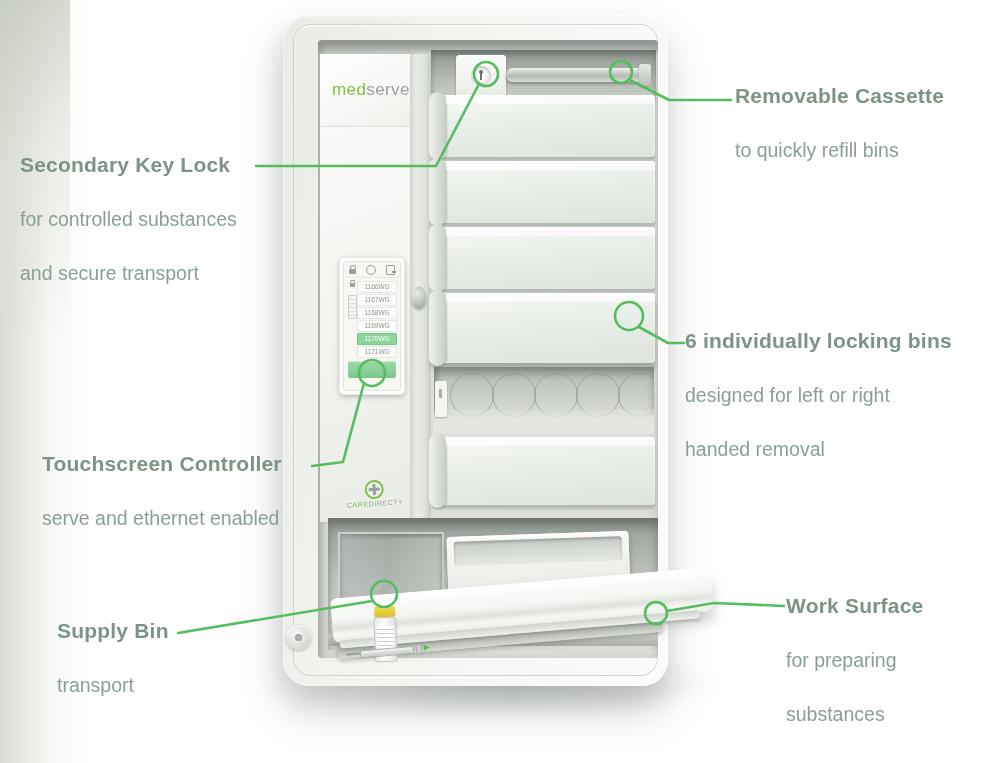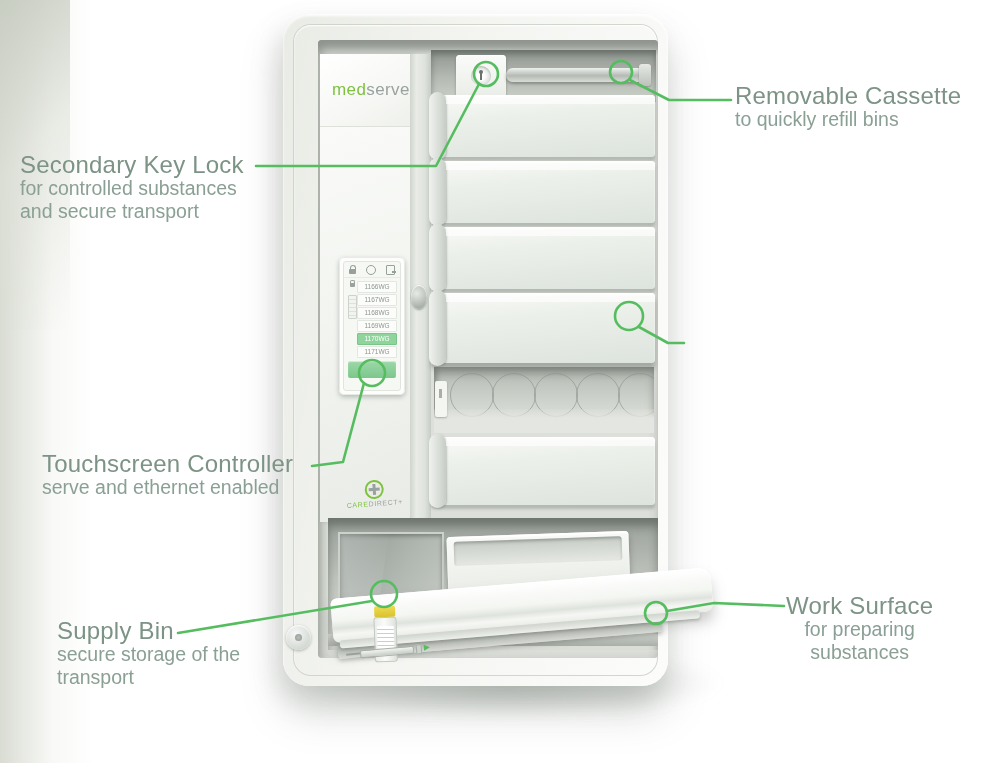--- a/index.html
+++ b/index.html
@@ -156,28 +156,28 @@
   .syr-arrow{position:absolute;right:0;top:1px;width:0;height:0;border-top:3.5px solid transparent;
     border-bottom:3.5px solid transparent;border-left:6px solid #55bd5f;}
   .corner-screw{position:absolute;left:3px;top:611px;width:25px;height:25px;border-radius:50%;
     background:radial-gradient(circle at 38% 35%,#f7f8f6,#d2d7d1 75%);
     box-shadow:inset 0 1px 2px #fff,0 1px 3px rgba(95,102,95,.45);}
   .corner-screw::before{content:"";position:absolute;left:9px;top:9px;width:7px;height:7px;border-radius:50%;
     background:radial-gradient(#b9beb8,#8f958f);}
   
   .leaders{position:absolute;left:0;top:0;width:1000px;height:763px;z-index:10;pointer-events:none;}
   .callout{position:absolute;z-index:11;}
-  .callout .co-title{font-size:24px;font-weight:normal;color:#7c9386;line-height:24px;letter-spacing:.2px;white-space:nowrap;}
-  .callout .co-line{font-size:19.5px;color:#8ba095;line-height:23px;white-space:nowrap;}
+  .callout .co-title{font-size:21px;font-weight:bold;color:#7c9386;line-height:24px;letter-spacing:.2px;white-space:nowrap;}
+  .callout .co-line{font-size:19.5px;color:#8ba095;line-height:23px;white-space:nowrap;margin-top:31px;}
   .co-cassette{left:735px;top:84px;}
   .co-keylock{left:20px;top:153px;}
   .co-bins{left:685px;top:329px;}
   .co-touch{left:42px;top:452px;}
   .co-supply{left:57px;top:619px;}
-  .co-work{left:786px;top:594px;text-align:center;}
+  .co-work{left:786px;top:594px;}
 </style>
 </head>
 <body>
 
 <div class="stage">
 
   <div class="wall-left"></div>
   <div class="wall-corner"></div>
   <div class="floor-shadow"></div>
 
@@ -310,29 +310,33 @@
     <div class="co-title">Removable Cassette</div>
     <div class="co-line">to quickly refill bins</div>
   </div>
 
   <div class="callout co-keylock">
     <div class="co-title">Secondary Key Lock</div>
     <div class="co-line">for controlled substances</div>
     <div class="co-line">and secure transport</div>
   </div>
 
+  <div class="callout co-bins">
+    <div class="co-title">6 individually locking bins</div>
+    <div class="co-line">designed for left or right</div>
+    <div class="co-line">handed removal</div>
+  </div>
 
   <div class="callout co-touch">
     <div class="co-title">Touchscreen Controller</div>
     <div class="co-line">serve and ethernet enabled</div>
   </div>
 
   <div class="callout co-supply">
     <div class="co-title">Supply Bin</div>
-    <div class="co-line">secure storage of the</div>
     <div class="co-line">transport</div>
   </div>
 
   <div class="callout co-work">
     <div class="co-title">Work Surface</div>
     <div class="co-line">for preparing</div>
     <div class="co-line">substances</div>
   </div>
 
 </div>

